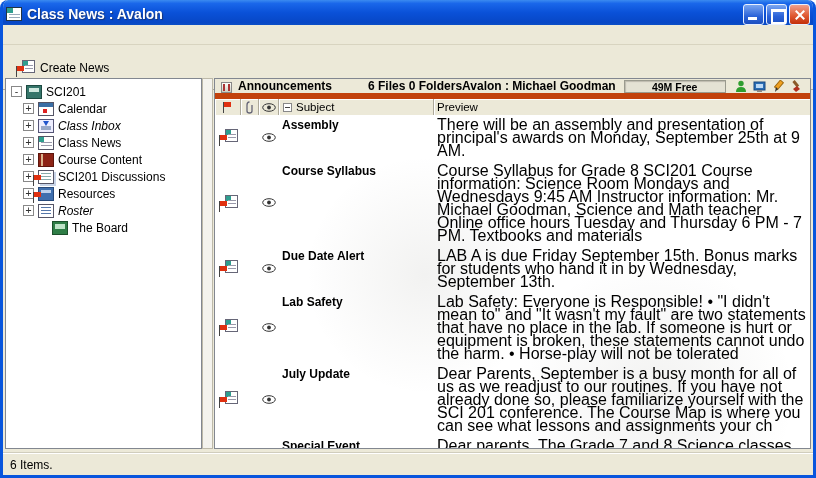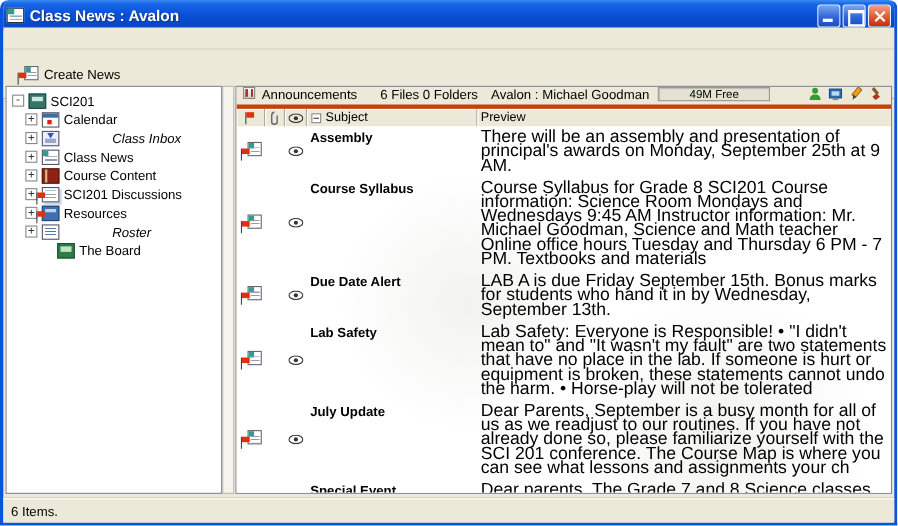--- a/index.html
+++ b/index.html
@@ -55,21 +55,21 @@
   .tree-scroll { position:absolute; left:199px; top:78px; width:11px; bottom:26px;
     background:#f4f3ee; border:1px solid #bdb9a9; }
   .tree-row { display:flex; align-items:center; height:17px; gap:4px; }
   .ind-0 { padding-left:5px; } .ind-1 { padding-left:17px; } .ind-2 { padding-left:31px; }
   .expander { width:11px; height:11px; border:1px solid #888; background:#fff; color:#333;
     font-size:10px; line-height:9px; text-align:center; flex:none; font-family:"DejaVu Sans Mono",monospace; }
   .tico-wrap { position:relative; width:16px; height:14px; flex:none; }
   .tico { position:absolute; inset:0; border:1px solid #556; background:#fff; }
   .tico-wrap .flagico { position:absolute; left:-5px; bottom:-2px; z-index:2; }
   .tlabel { font-size:12px; color:#000; white-space:nowrap; }
-  .tlabel.ital { font-style:italic;margin-left:44px; }
+  .tlabel.ital { font-style:italic; }
   .ic-conference { background:#35756a; border-color:#1d4a42; }
   .ic-conference::before { content:''; position:absolute; left:2px; top:2px; right:2px; height:4px; background:#cfe8df; }
   .ic-calendar::before { content:''; position:absolute; left:0; top:0; right:0; height:4px; background:#3a6ea5; }
   .ic-calendar::after { content:''; position:absolute; left:4px; top:6px; width:4px; height:4px; background:#d22; }
   .ic-inbox { background:#eef; border-color:#557; }
   .ic-inbox::before { content:''; position:absolute; left:2px; bottom:2px; right:2px; height:4px; background:#99a8c8; }
   .ic-inbox::after { content:''; position:absolute; left:4px; top:1px; border-left:3px solid transparent;
     border-right:3px solid transparent; border-top:5px solid #2255cc; }
   .ic-news::before { content:''; position:absolute; left:0; top:0; width:5px; height:5px; background:#2f9e8f; }
   .ic-news::after { content:''; position:absolute; left:2px; bottom:1px; right:1px; height:6px;
@@ -82,22 +82,22 @@
   .ic-resources { background:#3f6fae; border-color:#27497a; }
   .ic-resources::before { content:''; position:absolute; left:2px; top:2px; right:2px; height:3px; background:#bcd2ee; }
   .ic-roster::after { content:''; position:absolute; left:2px; top:2px; right:2px; bottom:2px;
     background:repeating-linear-gradient(#5577aa 0 1px,transparent 1px 3px); }
   .ic-board { background:#2f7d46; border-color:#1c4f2b; }
   .ic-board::before { content:''; position:absolute; left:2px; top:2px; right:2px; height:5px; background:#bfe3c8; }
 
   
   .list-pane { position:absolute; left:211px; top:78px; right:2px; bottom:26px; background:#fff;
     border:1px solid #828790; display:flex; flex-direction:column; overflow:hidden; }
-  .pane-header { height:20px; background:#ECE9D8; border-bottom:4px solid #c2410c;
-    display:flex; align-items:flex-start; padding:0 6px; flex:none; }
+  .pane-header { height:20px; background:#ECE9D8; border-bottom:6px solid #c2410c;
+    display:flex; align-items:flex-end; padding:0 6px; flex:none;font-weight:bold; }
   .pane-header .ph-text { font-size:12px; color:#000; white-space:nowrap; }
   .pane-icon { width:11px; height:11px; border:1px solid #888; flex:none;
     background:linear-gradient(#fdfdf8,#cfcdc0); position:relative; }
   .pane-icon::after { content:''; position:absolute; inset:1px;
     background:repeating-linear-gradient(90deg,#a33 0 2px,transparent 2px 5px); }
   .free-bar { margin-left:8px; width:102px; height:13px; border:1px solid #9a9a8e;
     background:#e4e2d4; box-shadow:inset 1px 1px 1px #bdbbae; text-align:center;
     font-size:10.5px; line-height:12px; color:#000; flex:none; }
   .ph-icons { margin-left:auto; display:flex; gap:6px; align-items:center; }
 
@@ -253,22 +253,22 @@
       </div>
 
   </div>
   <div class="tree-scroll"></div>
 
   <div class="list-pane">
 
     <div class="pane-header">
       <span class="pane-icon"></span>
       <span class="ph-text" style="margin-left:6px;">Announcements</span>
-      <span class="ph-text" style="margin-left:21px;">6 Files 0 Folders</span>
-      <span class="ph-text" style="margin-left:12px;">Avalon : Michael Goodman</span>
+      <span class="ph-text" style="margin-left:36px;">6 Files 0 Folders</span>
+      <span class="ph-text" style="">Avalon : Michael Goodman</span>
       <span class="free-bar">49M Free</span>
       <span class="ph-icons">
         <svg width="12" height="13">
           <circle cx="6" cy="3.5" r="2.7" fill="#2f9e2f"></circle>
           <path d="M1 12 Q1 7 6 7 Q11 7 11 12 Z" fill="#2f9e2f"></path>
         </svg>
         <svg width="13" height="12">
           <rect x="1" y="1" width="11" height="8" fill="#2a6db5" stroke="#1a4a80"></rect>
           <rect x="3" y="3" width="7" height="4" fill="#bcd9f5"></rect>
           <rect x="4" y="9" width="5" height="2" fill="#888"></rect>

